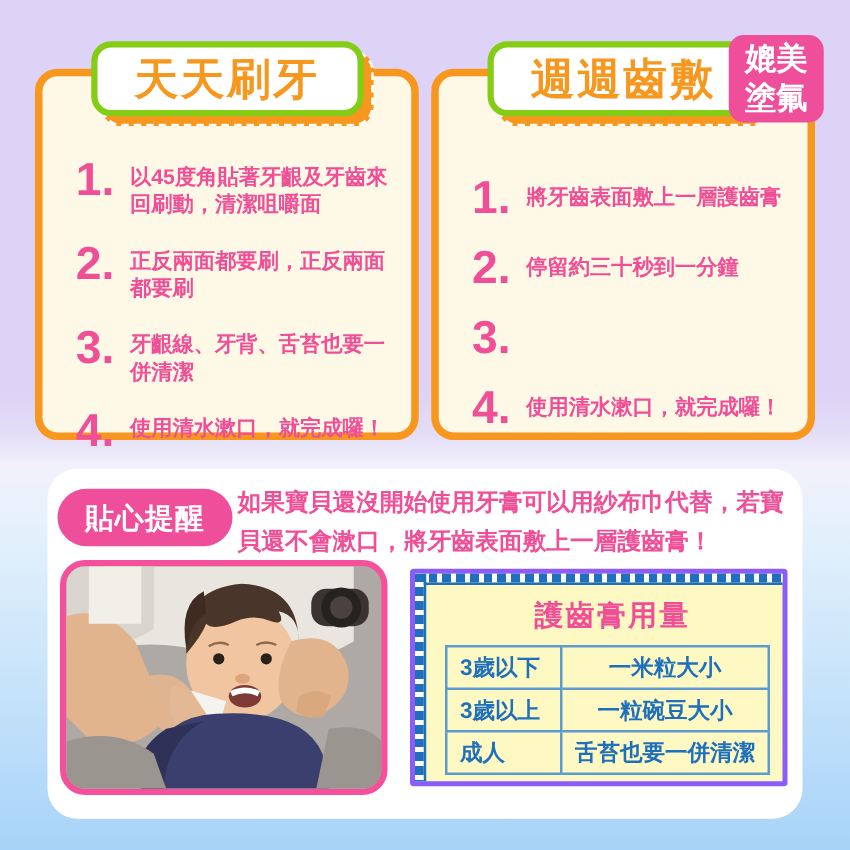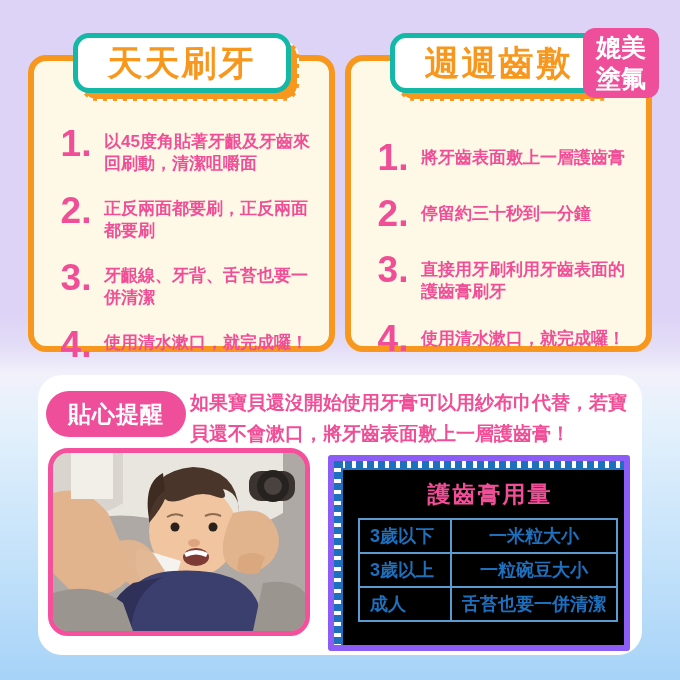--- a/index.html
+++ b/index.html
@@ -40,21 +40,21 @@
     width: 218px; height: 60px;
     background: #F8971D;
     border: 2px dashed #FFFFFF;
     border-radius: 16px;
   }
   .title-box {
     position: absolute;
     left: 0; top: 0;
     width: 218px; height: 60px;
     background: #FFFFFF;
-    border: 5px solid #14b8a6;
+    border: 5px solid #84cc16;
     border-radius: 16px;
     display: flex; align-items: center; justify-content: center;
   }
   .title-text {
     color: #F8971D;
     font-size: 35px;
     font-weight: bold;
     letter-spacing: 2px;
     white-space: nowrap;
   }
@@ -130,23 +130,23 @@
     border-radius: 20px;
     overflow: hidden;
     background: #B6B1AC;
   }
   .photo-frame svg { display: block; width: 100%; height: 100%; }
 
   
   .dosage-box {
     position: absolute;
     left: 290px; top: 80px;
-    width: 302px; height: 196px;
-    background: #000000;
-    border: 6px solid #8b5cf6;
+    width: 302px; height: 174px;
+    background: #fef9c3;
+    border: 4px solid #8b5cf6;
     border-radius: 3px;
   }
   .hatch-top {
     position: absolute; left: 0; top: 0;
     width: 100%; height: 9px;
     background: repeating-linear-gradient(90deg, #1E6FBC 0 7px, #FFFFFF 7px 11px);
     border-bottom: 2px solid #1E6FBC;
   }
   .hatch-left {
     position: absolute; left: 0; top: 0;
@@ -218,21 +218,20 @@
       <div class="step">
         <span class="step-num">1.</span>
         <span class="step-text">將牙齒表面敷上一層護齒膏</span>
       </div>
       <div class="step">
         <span class="step-num">2.</span>
         <span class="step-text">停留約三十秒到一分鐘</span>
       </div>
       <div class="step">
         <span class="step-num">3.</span>
-        <span class="step-text">直接用牙刷利用牙齒表面的護齒膏刷牙</span>
       </div>
       <div class="step">
         <span class="step-num">4.</span>
         <span class="step-text">使用清水漱口，就完成囉！</span>
       </div>
     </div>
   </div>
 
   <div class="fluoride-badge">媲美
 塗氟</div>

